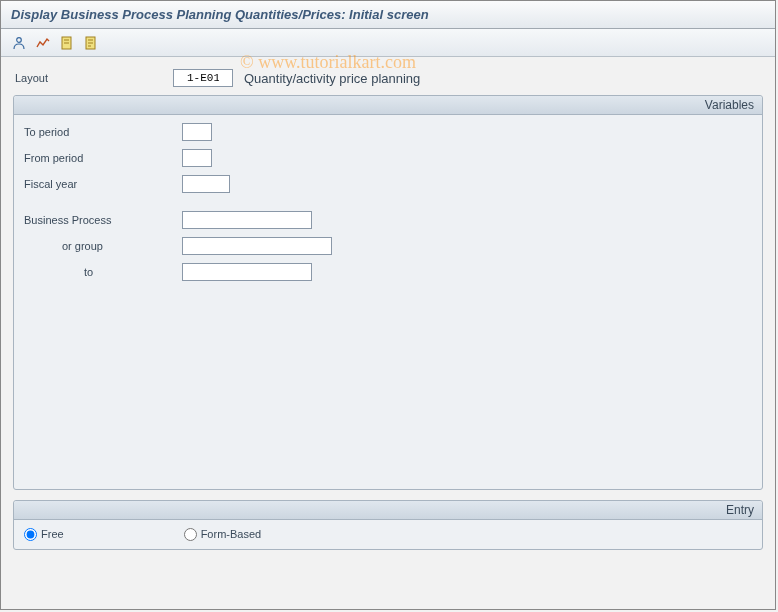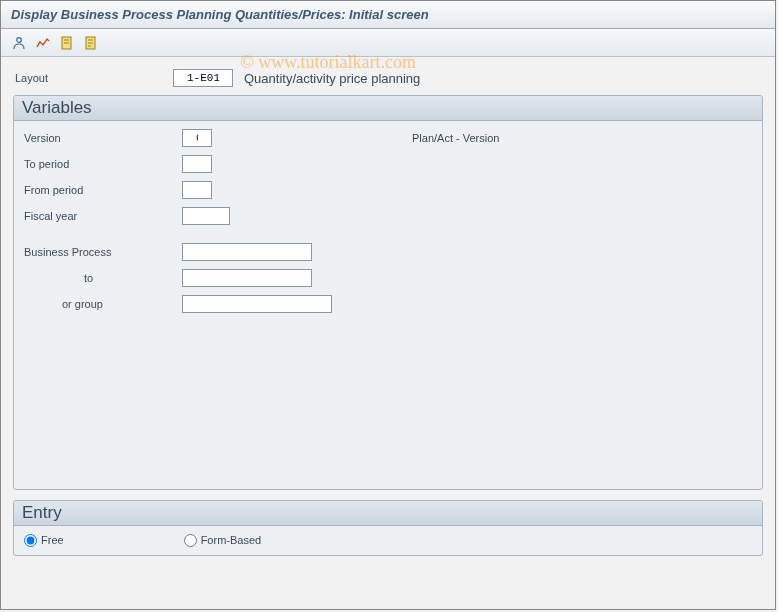--- a/index.html
+++ b/index.html
@@ -80,24 +80,25 @@
     .groupbox {
       border: 1px solid #a8b4c0;
       border-radius: 3px;
       margin-top: 6px;
       background: #eef1f4;
     }
     .groupbox-title {
       background: linear-gradient(to bottom, #e0e7ee 0%, #ccd6e0 100%);
       border-bottom: 1px solid #a8b4c0;
       padding: 2px 8px;
-      font-size: 17px;
+      font-size: 12px;
       color: #3a4a5a;
       border-top-left-radius: 3px;
       border-top-right-radius: 3px;
+      text-align: right;
     }
     .groupbox-body {
       padding: 6px 8px;
     }
     .variables-box {
       height: 395px;
     }
     .version-desc {
       position: absolute;
       left: 390px;
@@ -176,25 +177,20 @@
     <div class="row">
       <span class="label">Layout</span>
       <input class="sap-input input-sm" value="1-E01" style="">
       <span class="desc-text">Quantity/activity price planning</span>
     </div>
 
     <div class="groupbox variables-box">
       <div class="groupbox-title">Variables</div>
       <div class="groupbox-body">
 
-        <div class="row" style="position:relative">
-          <span class="label">Version</span>
-          <input class="sap-input input-xs highlight" value="0" style="">
-          <span class="version-desc">Plan/Act - Version</span>
-        </div>
 
         <div class="row">
           <span class="label">To period</span>
           <input class="sap-input input-xs" value="" style="">
         </div>
 
         <div class="row">
           <span class="label">From period</span>
           <input class="sap-input input-xs" value="" style="">
         </div>
@@ -205,27 +201,27 @@
         </div>
 
         <div class="spacer"></div>
 
         <div class="row">
           <span class="label">Business Process</span>
           <input class="sap-input input-md" value="" style="">
         </div>
 
         <div class="row">
+          <span class="label" style="text-align:left; padding-left:40px;">or group</span>
+          <input class="sap-input input-lg" value="" style="">
+        </div>
+
+        <div class="row">
           <span class="label" style="text-align:left; padding-left:62px;">to</span>
           <input class="sap-input input-md" value="" style="">
-        </div>
-
-        <div class="row">
-          <span class="label" style="text-align:left; padding-left:40px;">or group</span>
-          <input class="sap-input input-lg" value="" style="">
         </div>
 
       </div>
     </div>
 
     <div class="groupbox entry-box" style="margin-top:10px">
       <div class="groupbox-title">Entry</div>
       <div class="groupbox-body">
         <label class="radio-wrap">
           <input type="radio" name="entry" checked="" style="">

